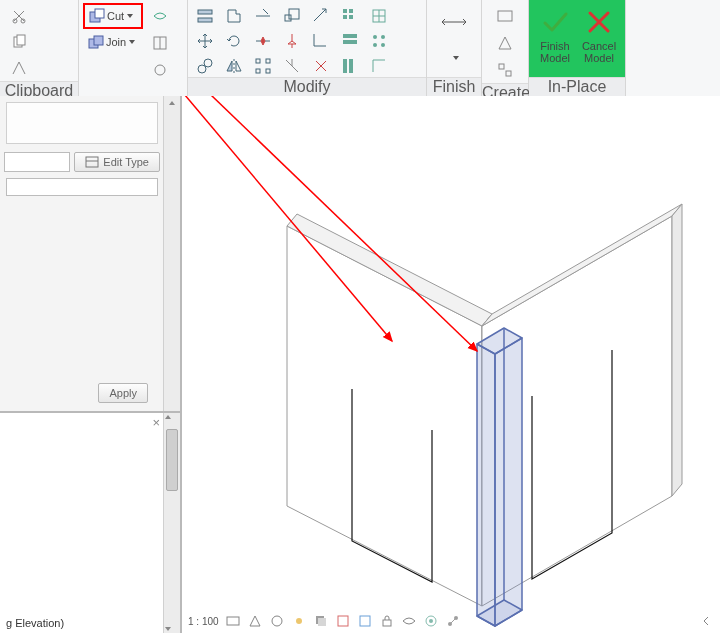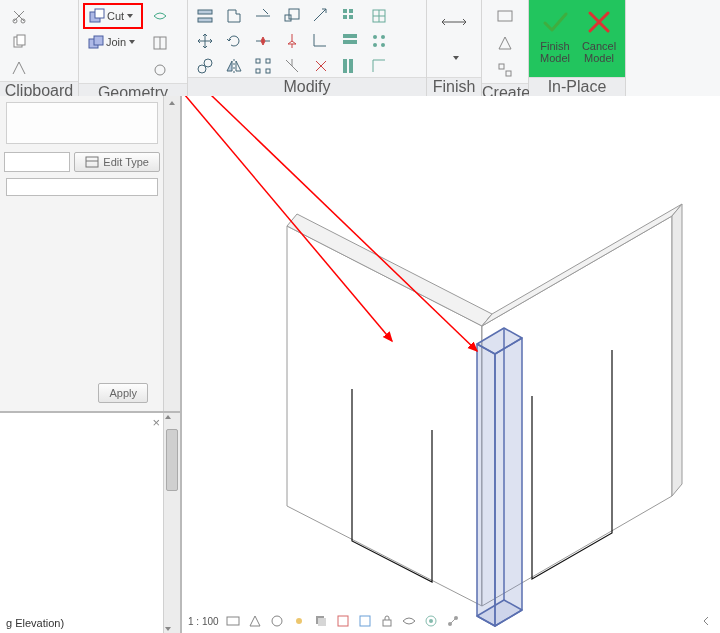--- a/index.html
+++ b/index.html
@@ -99,21 +99,20 @@
               <line x1="8" y1="2" x2="8" y2="14" stroke="#888"></line>
             </svg>
           </div>
         <div class="iconbtn">
             <svg width="16" height="16" viewBox="0 0 16 16">
               <circle cx="8" cy="8" r="5" fill="none" stroke="#888"></circle>
             </svg>
           </div>
       </div>
     </div>
-    <div class="panel-title">Geometry</div>
   </div>
 
   <div class="panel" style="width:238px">
     <div class="panel-body">
       <div class="grid">
         <div class="iconbtn">
             <svg width="18" height="18" viewBox="0 0 18 18">
               <rect x="2" y="3" width="14" height="4" fill="#bcd" stroke="#467"></rect>
               <rect x="2" y="11" width="14" height="4" fill="#bcd" stroke="#467"></rect>
             </svg>

